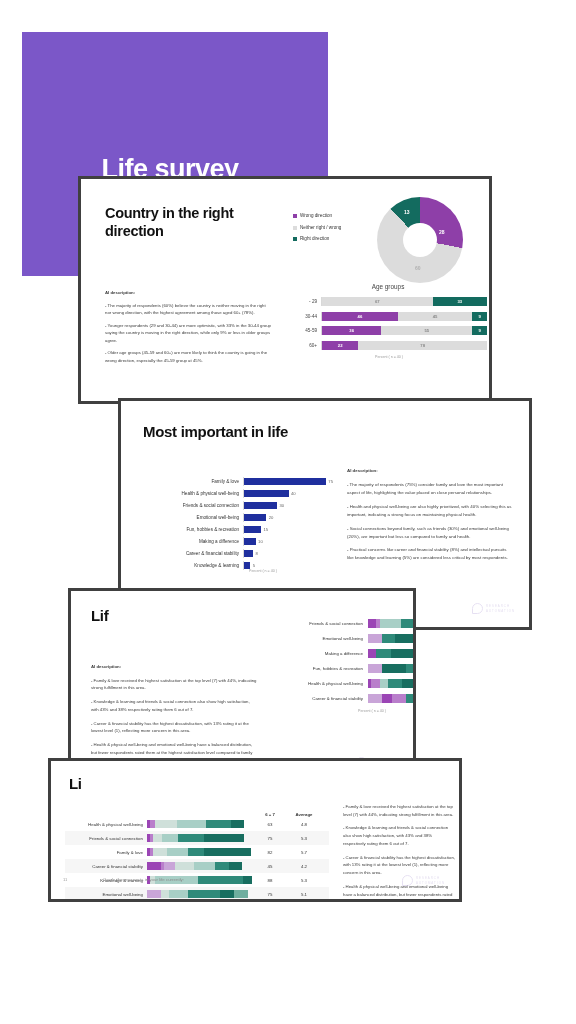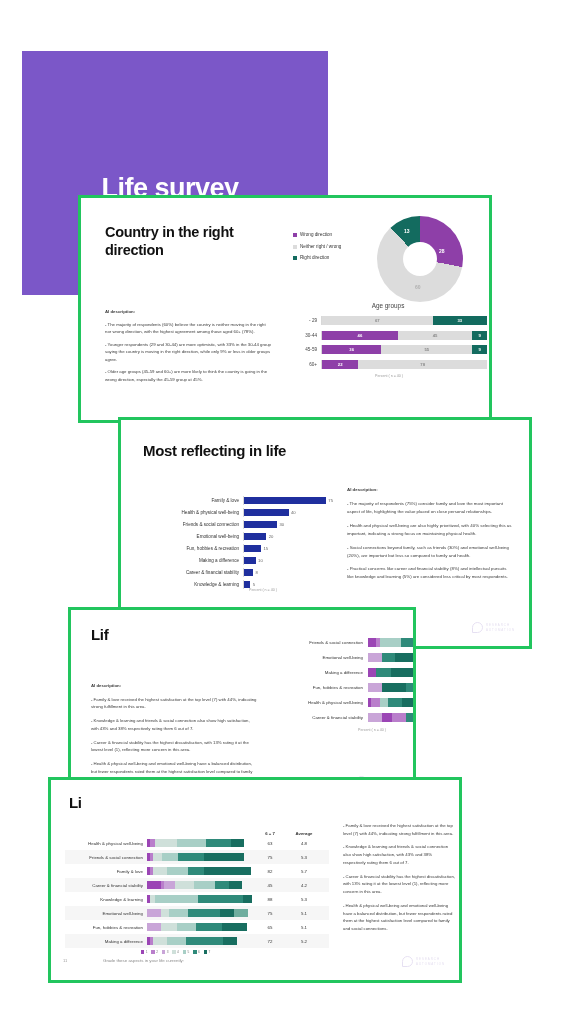--- a/index.html
+++ b/index.html
@@ -3,30 +3,30 @@
 <meta charset="utf-8">
 <style>
   html,body{margin:0;padding:0;}
   body{
     width:576px;height:1024px;
     background:#ffffff;
     font-family:"Liberation Sans", sans-serif;
     overflow:hidden;
     position:relative;
   }
-  .stage{position:absolute;inset:0;margin-top:19px;}
+  .stage{position:absolute;inset:0;}
 
   
   .slide{
     position:absolute;
     background:#ffffff;
     box-sizing:border-box;
   }
   .slide.framed{
-    border:3px solid #22c55e;
+    border:3px solid #404040;
   }
   .slide-inner{position:absolute;inset:0;overflow:hidden;}
 
   
   #cover{
     left:22px;top:32px;width:306px;height:244px;
     background:#7b57c8;
   }
   #cover .cover-title{
     position:absolute;
@@ -113,21 +113,21 @@
   .s4-title{position:absolute;left:20px;top:16px;font-size:15px;font-weight:bold;color:#111;letter-spacing:-0.3px;}
   .s4-desc{position:absolute;left:20px;top:72px;width:166px;font-size:4.3px;line-height:1.8;color:#3a3a3a;}
   .s4-desc p{margin:0 0 6px 0;}
   .s4-chart{position:absolute;left:200px;top:28px;width:202px;}
   .st-row{display:flex;align-items:center;height:9px;margin-bottom:6px;}
   .st-lab{width:92px;text-align:right;padding-right:5px;font-size:4.4px;color:#333;}
   .st-track{flex:1;display:flex;height:9px;}
   .st-seg{display:flex;align-items:center;justify-content:center;font-size:3.6px;color:#fff;}
 
   
-  #slide5{left:48px;top:758px;width:414px;height:206px;}
+  #slide5{left:48px;top:758px;width:414px;height:144px;}
   .s5-title{position:absolute;left:18px;top:14px;font-size:15px;font-weight:bold;color:#111;letter-spacing:-0.3px;}
   .s5-table{position:absolute;left:14px;top:46px;width:264px;}
   .th-row{display:flex;height:10px;align-items:flex-end;font-size:4.3px;font-weight:bold;color:#333;}
   .th-spacer{width:188px;}
   .th-c{width:34px;text-align:center;}
   .tr-row{display:flex;align-items:center;height:14px;}
   .tr-row:nth-child(odd){background:#f6f6f6;}
   .tr-lab{width:78px;text-align:right;padding-right:4px;font-size:4.4px;color:#333;}
   .tr-bar{width:106px;display:flex;height:8px;}
   .tr-bar .st-seg{font-size:3.4px;}
@@ -214,21 +214,21 @@
             <span class="seg gray" style="width:78%">78</span>
           </span>
         </div>
         <div class="axisnote">Percent ( n = 40 )</div>
       </div>
     </div>
   </div>
 
   <div class="slide framed" id="slide3">
     <div class="slide-inner">
-      <div class="s3-title">Most reflecting in life</div>
+      <div class="s3-title">Most important in life</div>
 
       <div class="s3-chart">
         <div class="h-row">
           <span class="h-lab">Family &amp; love</span>
           <span class="h-barbox">
             <span class="h-bar" style="width:93%"></span>
             <span class="h-val">75</span>
           </span>
         </div>
         <div class="h-row">

